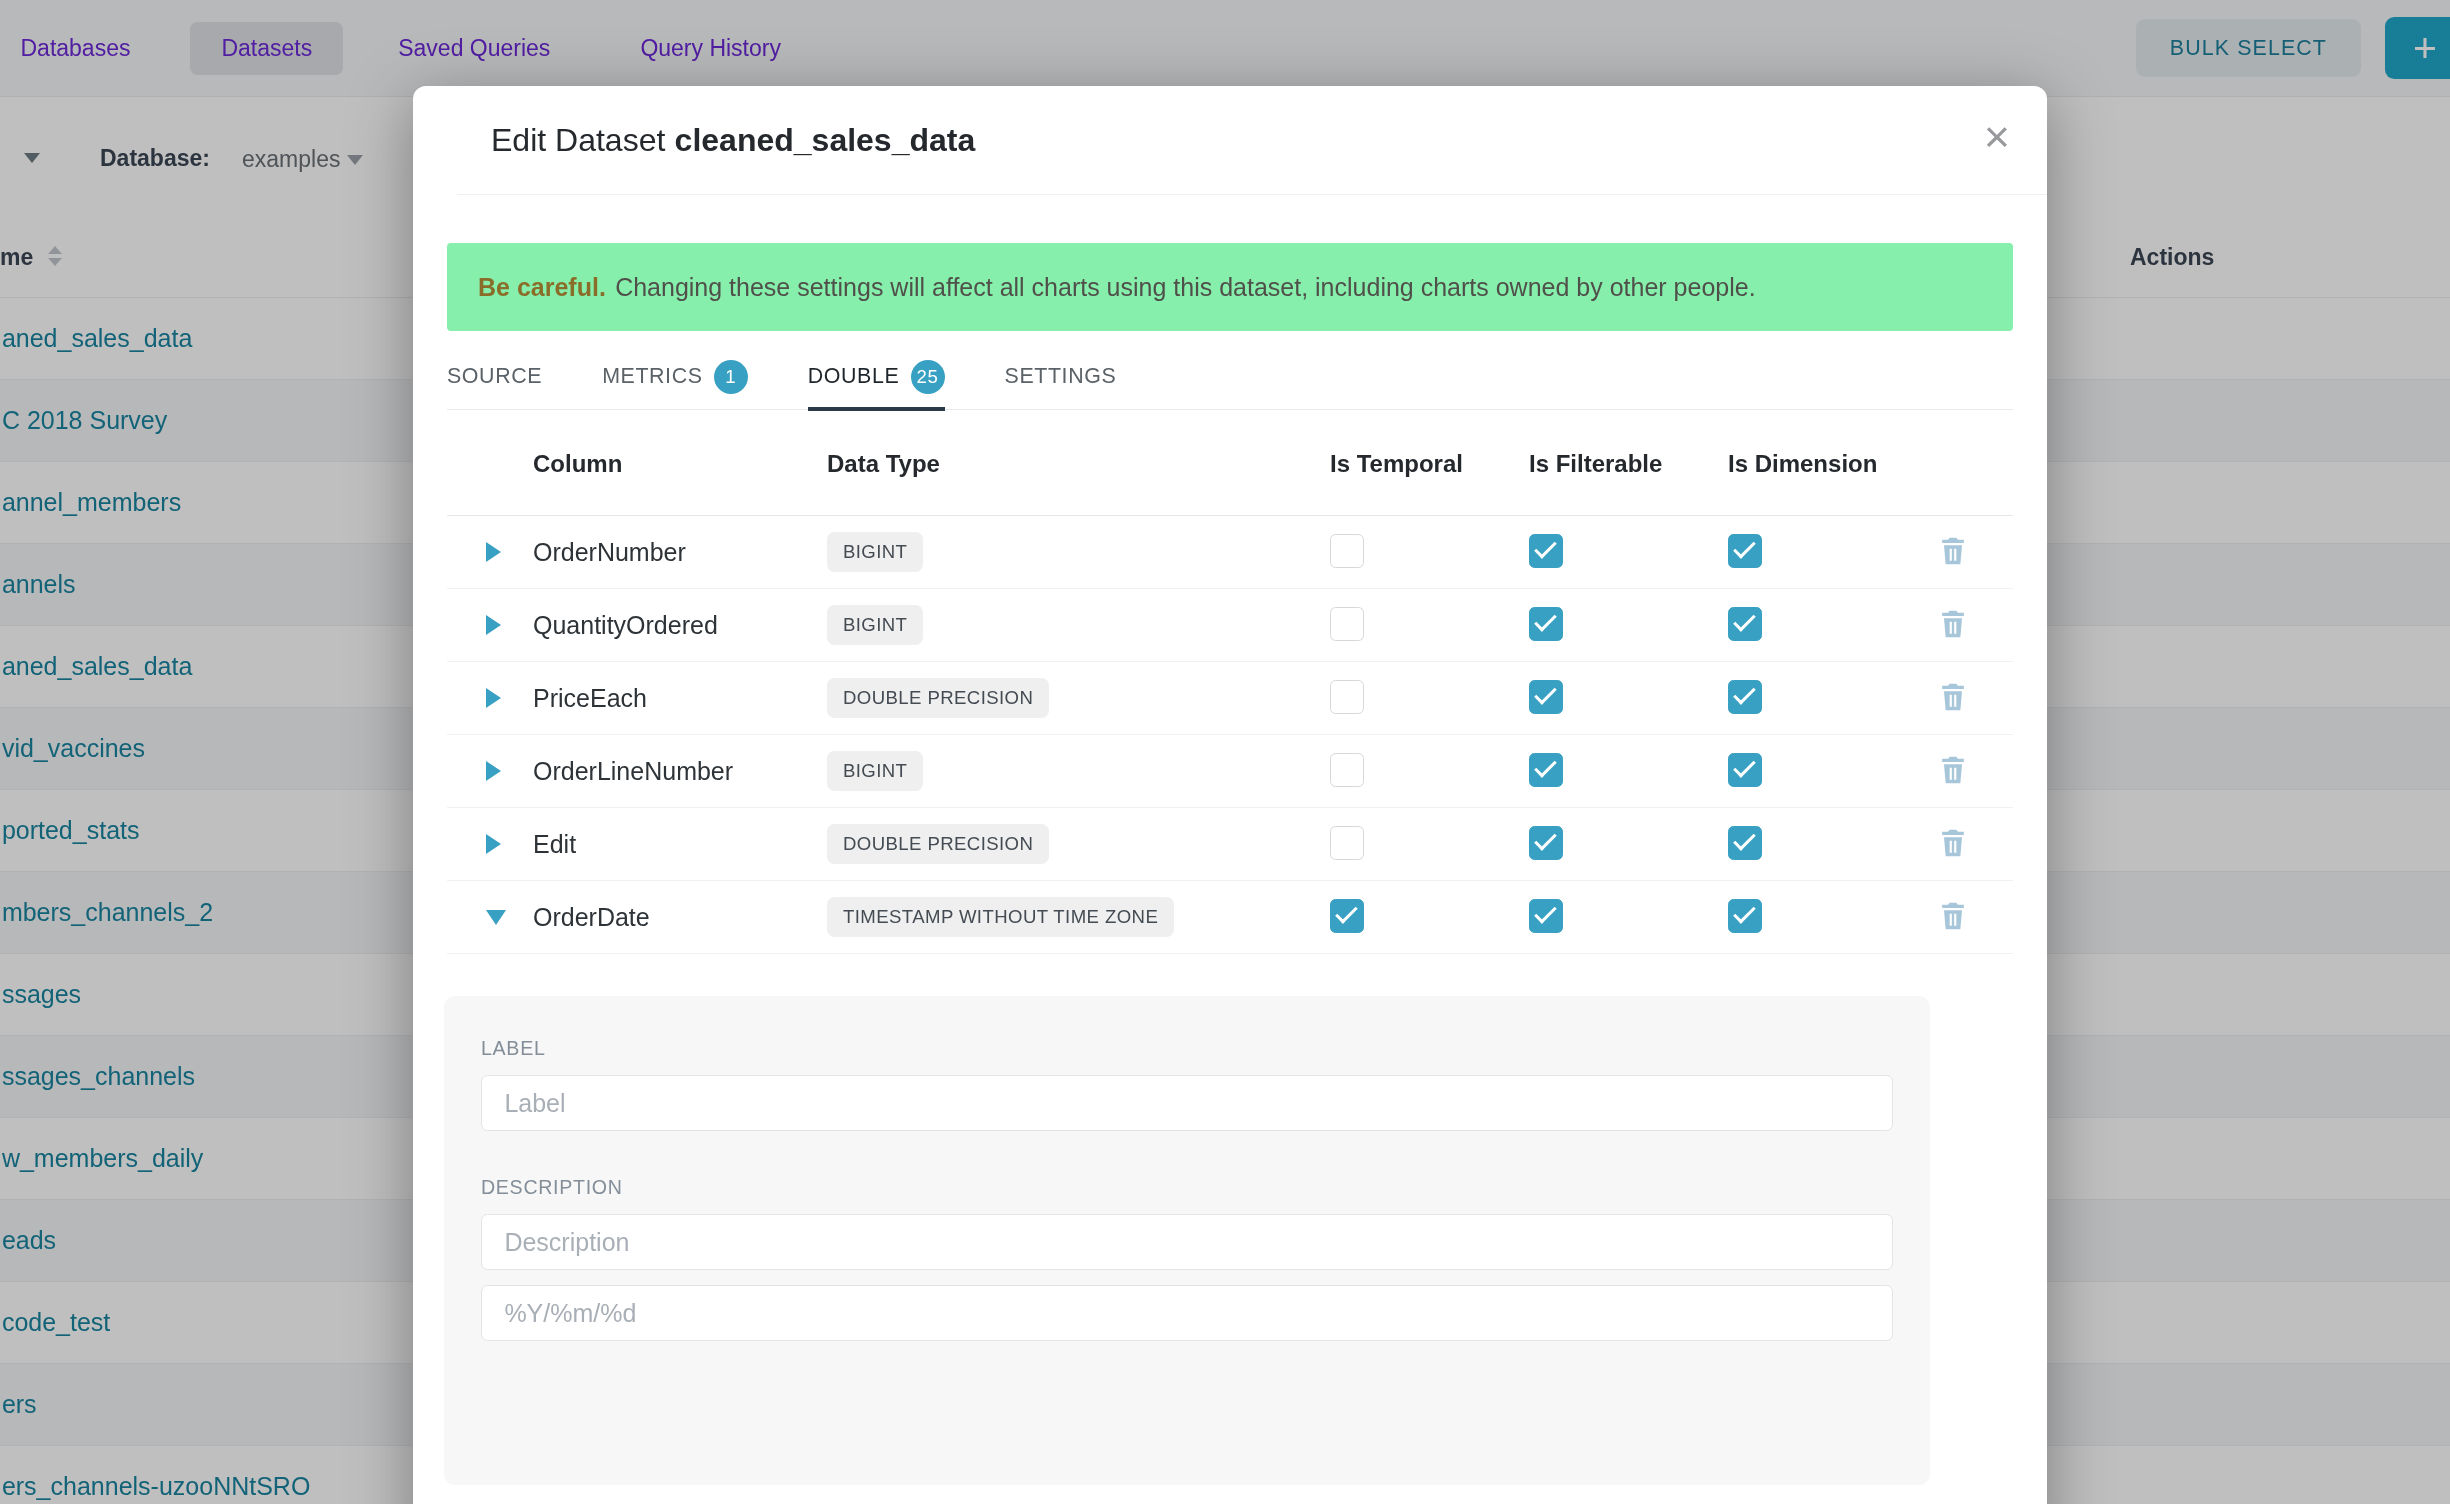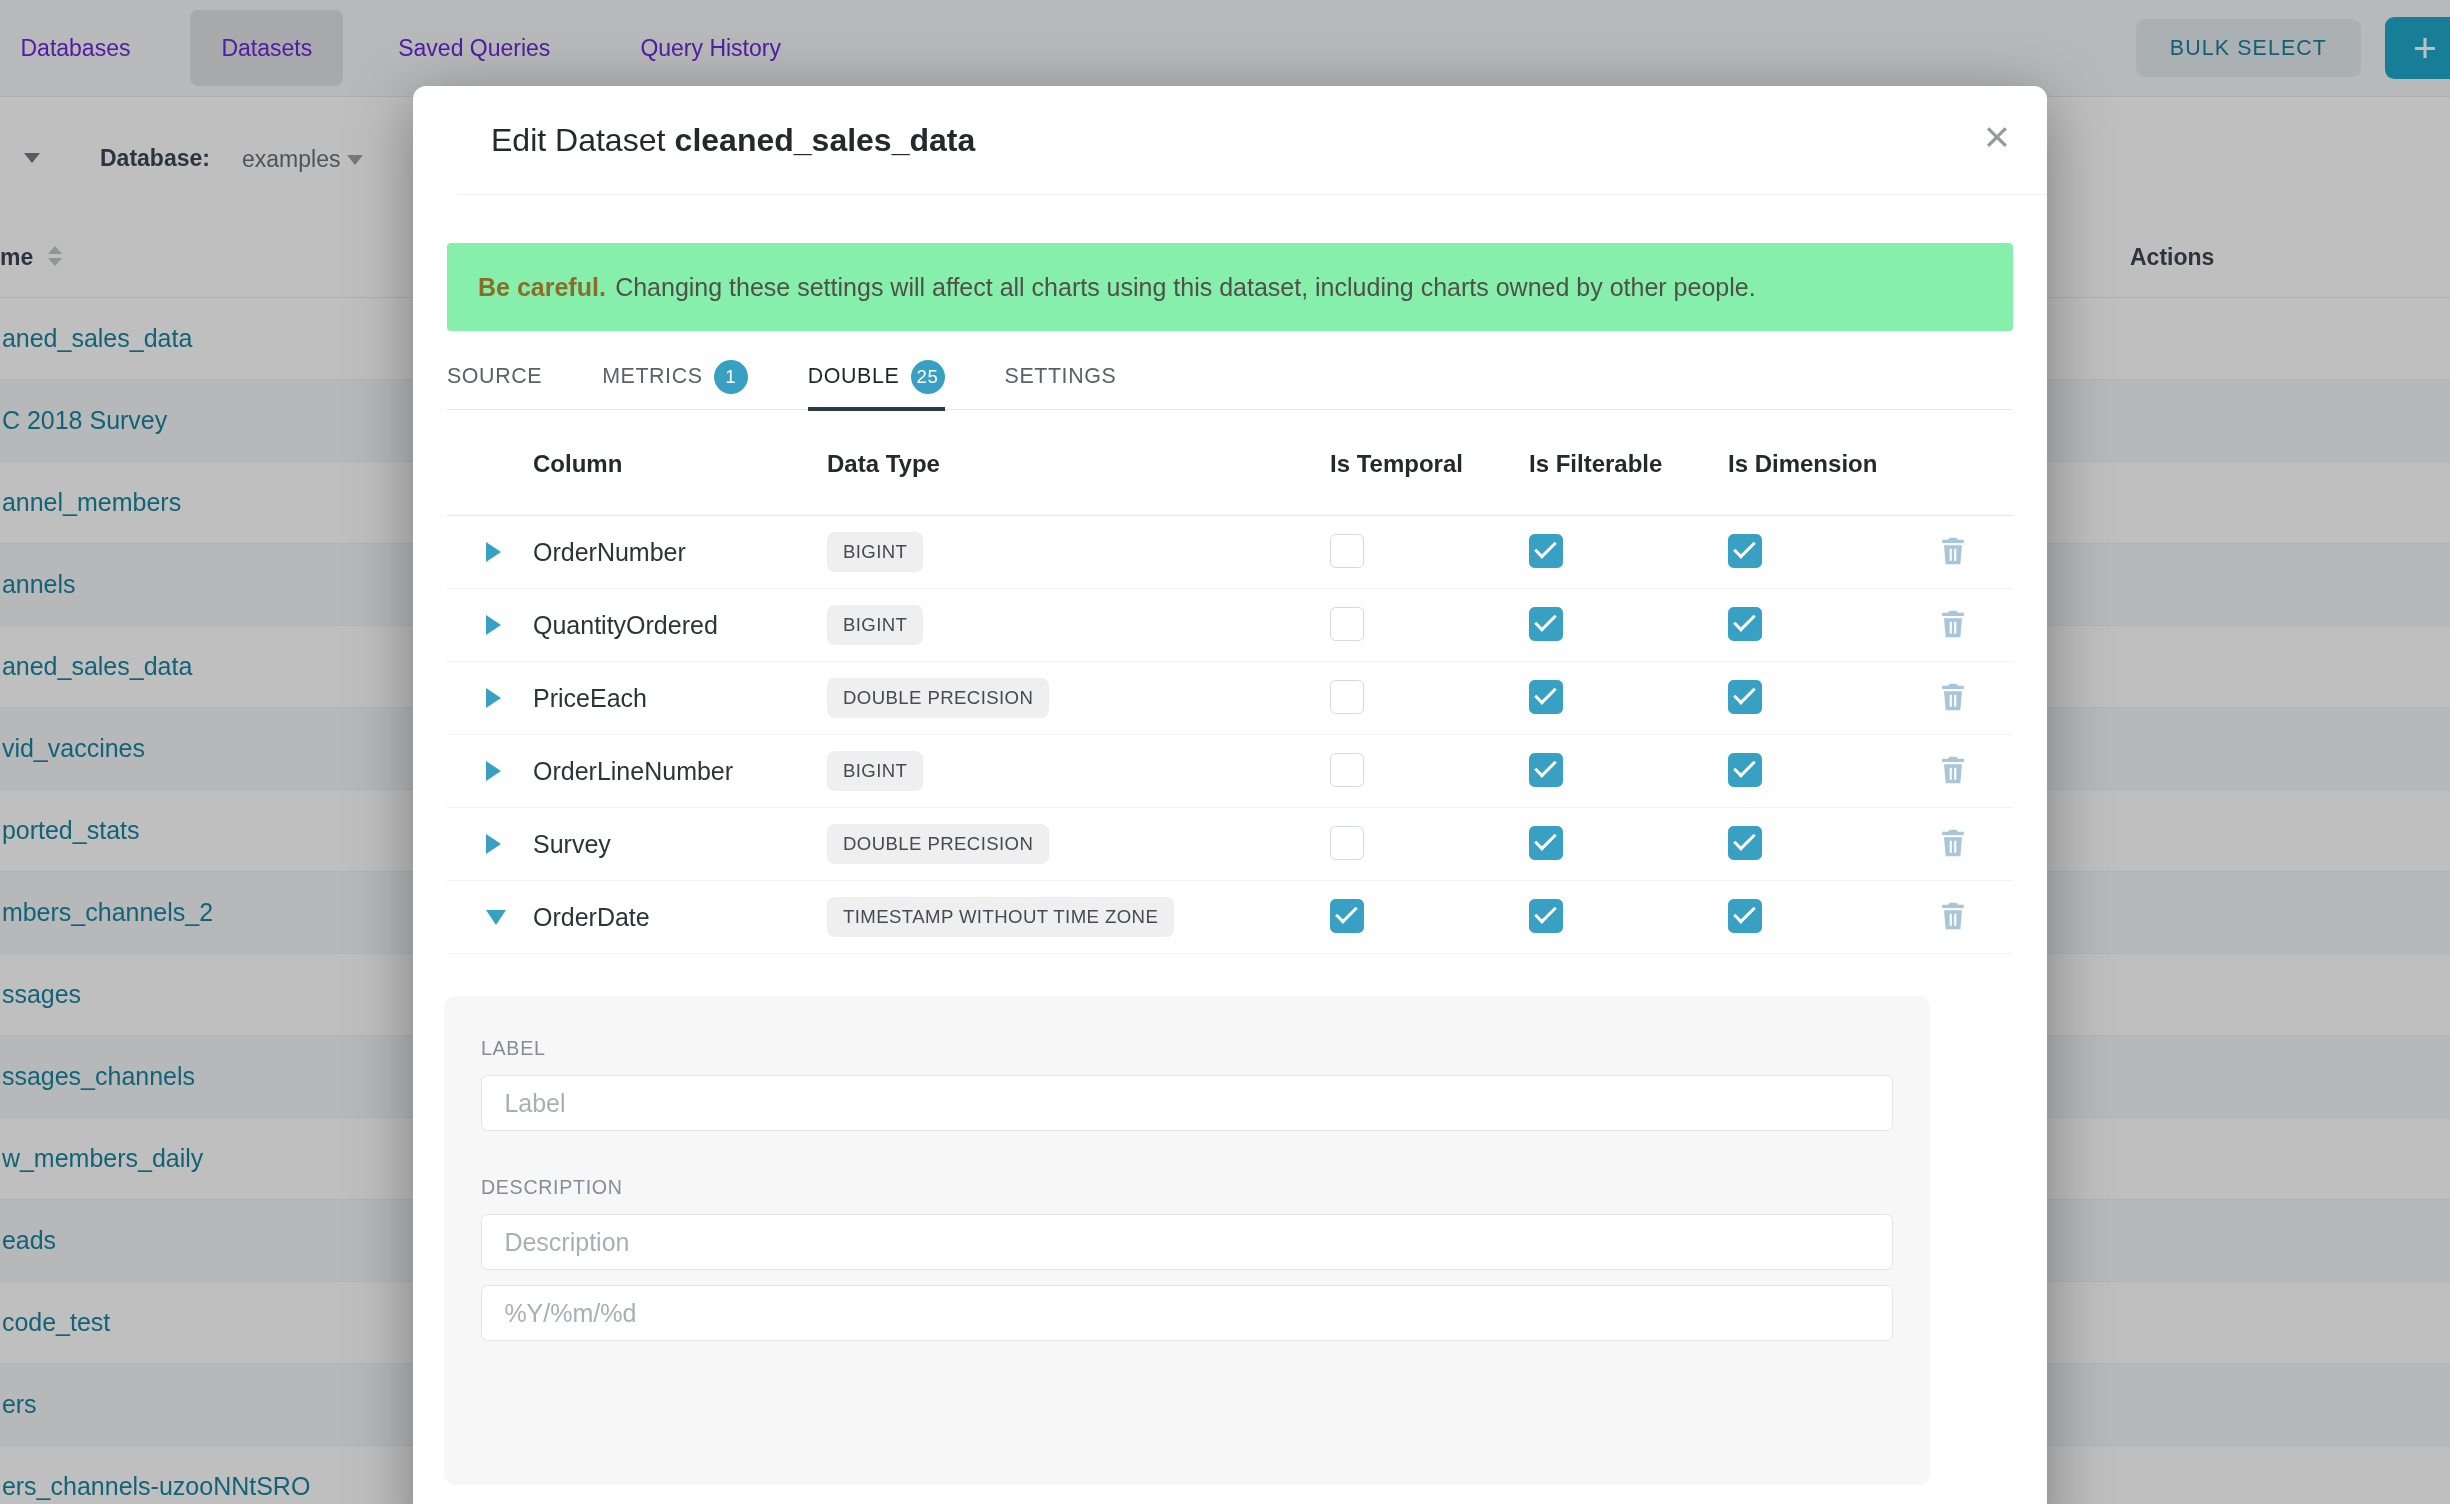--- a/index.html
+++ b/index.html
@@ -5,21 +5,21 @@
   * { box-sizing: border-box; margin: 0; padding: 0; }
   html, body { width: 2450px; height: 1505px; overflow: hidden; }
   body { font-family: "Liberation Sans", sans-serif; background: #fff; position: relative; color: #2E3338; }
 
   
   .page { position: absolute; inset: 0; }
   .nav { position: absolute; top: 0; left: 0; right: 0; height: 97px; background: #F6F7F9;
          display: flex; align-items: center; border-bottom: 0.9px solid #E9EAEC; }
   .nav-item { font-size: 23px; color: #6d28d9; white-space: nowrap; cursor: pointer; }
   .nav-databases { margin-left: 20.5px; }
-  .nav-pill { margin-left: 60px; background: #DFE2E6; border-radius: 7.5px; height: 76px;
+  .nav-pill { margin-left: 60px; background: #DFE2E6; border-radius: 7.5px; height: 53px;
               padding: 0 31px; display: flex; align-items: center; }
   .nav-saved { margin-left: 55px; }
   .nav-query { margin-left: 90px; }
   .nav-spacer { flex: 1; }
   .bulk-btn { height: 58px; padding: 0 34px; border: none; border-radius: 9.3px; background: #E4EBEF;
               color: #1B7F9C; font-family: inherit; font-size: 21.4px; letter-spacing: 1.1px; cursor: pointer; }
   .plus-btn { height: 62px; width: 80px; margin-left: 24px; margin-right: -15px; border: none; border-radius: 9.3px;
               background: #20A7C9; color: #fff; font-size: 41px; line-height: 1; cursor: pointer;
               display: flex; align-items: center; justify-content: center; font-family: inherit; }
 
@@ -279,21 +279,21 @@
       <span><span class="cb checked"></span></span>
       <span><button class="trash-btn"><svg width="28" height="30" viewBox="0 0 16 18" fill="currentColor">
               <path d="M6 1h4l1 1.2h3.5v2h-13v-2H5L6 1zM2.6 5.6h10.8L12.4 17H3.6L2.6 5.6zM6 7.6v7.2h1.3V7.6H6zm2.7 0v7.2H10V7.6H8.7z"></path>
             </svg></button></span>
     </div>
 
     <div class="crow">
       <span class="tri-wrap">
           <span class="tri"></span>
         </span>
-      <span class="cname">Survey</span>
+      <span class="cname">Edit</span>
       <span><span class="pill">DOUBLE PRECISION</span></span>
       <span><span class="cb"></span></span>
       <span><span class="cb checked"></span></span>
       <span><span class="cb checked"></span></span>
       <span><button class="trash-btn"><svg width="28" height="30" viewBox="0 0 16 18" fill="currentColor">
               <path d="M6 1h4l1 1.2h3.5v2h-13v-2H5L6 1zM2.6 5.6h10.8L12.4 17H3.6L2.6 5.6zM6 7.6v7.2h1.3V7.6H6zm2.7 0v7.2H10V7.6H8.7z"></path>
             </svg></button></span>
     </div>
 
     <div class="crow">

